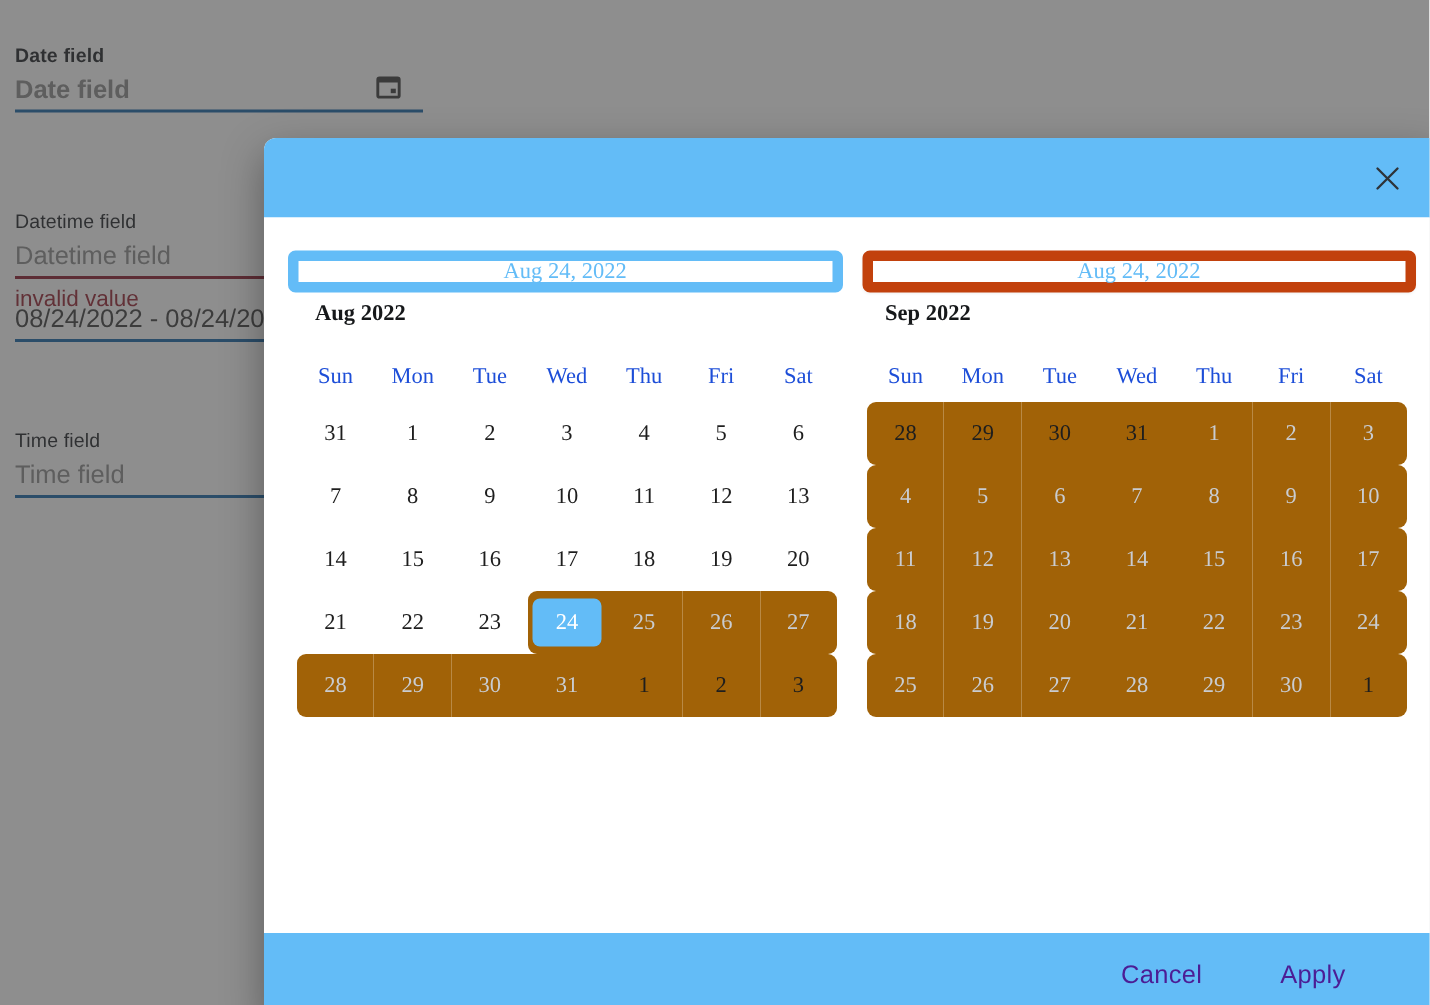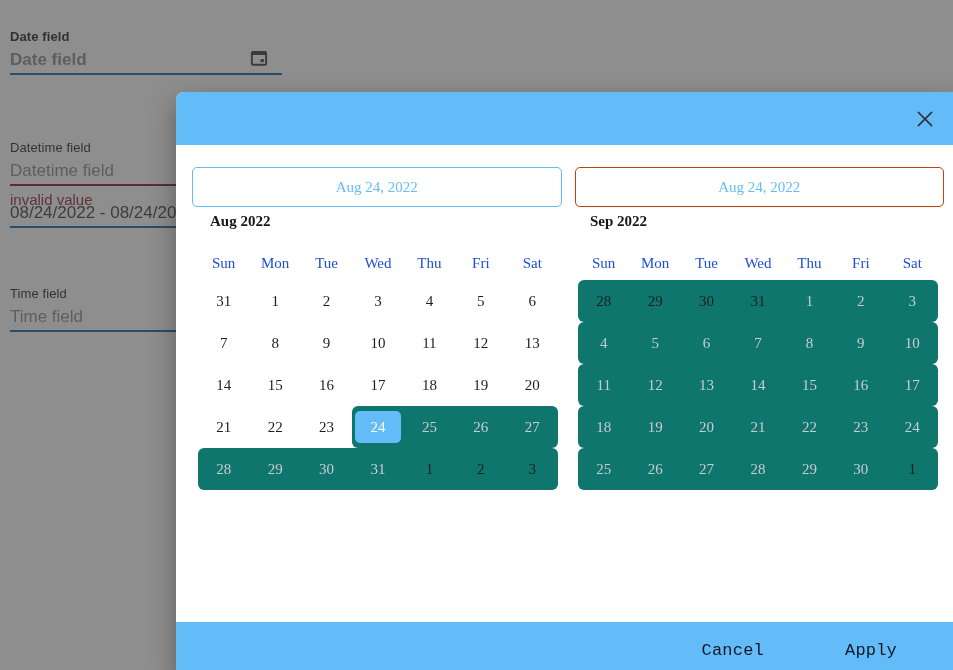--- a/index.html
+++ b/index.html
@@ -79,28 +79,28 @@
     display: flex; align-items: center; justify-content: center;
     cursor: pointer;
   }
 
   #dlg-body { flex: 1 1 auto; padding: 22px 16px 0 16px; background:#fff; }
 
   
   #range-tabs { display: flex; gap: 13px; }
   .range-tab {
     flex: 1 1 0;
-    height: 40px;
+    height: 28px;
     border-radius: 5px;
     display: flex; align-items: center; justify-content: center;
     font-family: "Liberation Serif", serif;
     font-size: 15px;
     color: #63bcf7;
     background: #fff;
-    border: 1px solid #c2410c;
+    border: 7px solid #c2410c;
     cursor: pointer;
     box-shadow: 0 1px 2px rgba(0,0,0,.05);
   }
   .range-tab.active { border-color: #63bcf7; box-shadow: none; }
 
   
   #nav-row {
     height: 44px; margin-top: 19px;
     display: flex; align-items: center;
     padding: 0 5px;
@@ -144,40 +144,39 @@
   .day-cell { color: #1e1e1e; position: relative; cursor: pointer; }
   .day-cell .pill {
     width: 46px; height: 32px;
     display: flex; align-items: center; justify-content: center;
     border-radius: 5px;
     position: relative; z-index: 2;
   }
   
   .day-cell.muted .pill { color: #c9ccd1; }
   
-  .day-cell.band { background: #0f766e; }
+  .day-cell.band { background: #a16207; }
   .day-cell.band-start { border-top-left-radius: 6px; border-bottom-left-radius: 6px; }
   .day-cell.band-end   { border-top-right-radius: 6px; border-bottom-right-radius: 6px; }
   
   .day-cell .pill.selected {
     background: #63bcf7; color: #ffffff;
   }
 
   
   #dlg-footer {
     flex: 0 0 56px; height: 56px;
     background: #63bcf7;
     display: flex; align-items: center; justify-content: flex-end;
     gap: 52px; padding-right: 63px;
   }
   .footer-btn {
-    font-family: Liberation Mono, monospace;
-    font-size: 17px; color: #0f172a; cursor: pointer;
+    font-family: Liberation Sans, sans-serif;
+    font-size: 17px; color: #4c1d95; cursor: pointer;
     letter-spacing: .2px;
-    margin-left: 29px;
   }
 </style>
 </head>
 <body>
 
 <div id="page">
 
   <div class="field" id="f-date">
     <div class="field-label">Date field</div>
     <div class="field-value">Date field</div>

